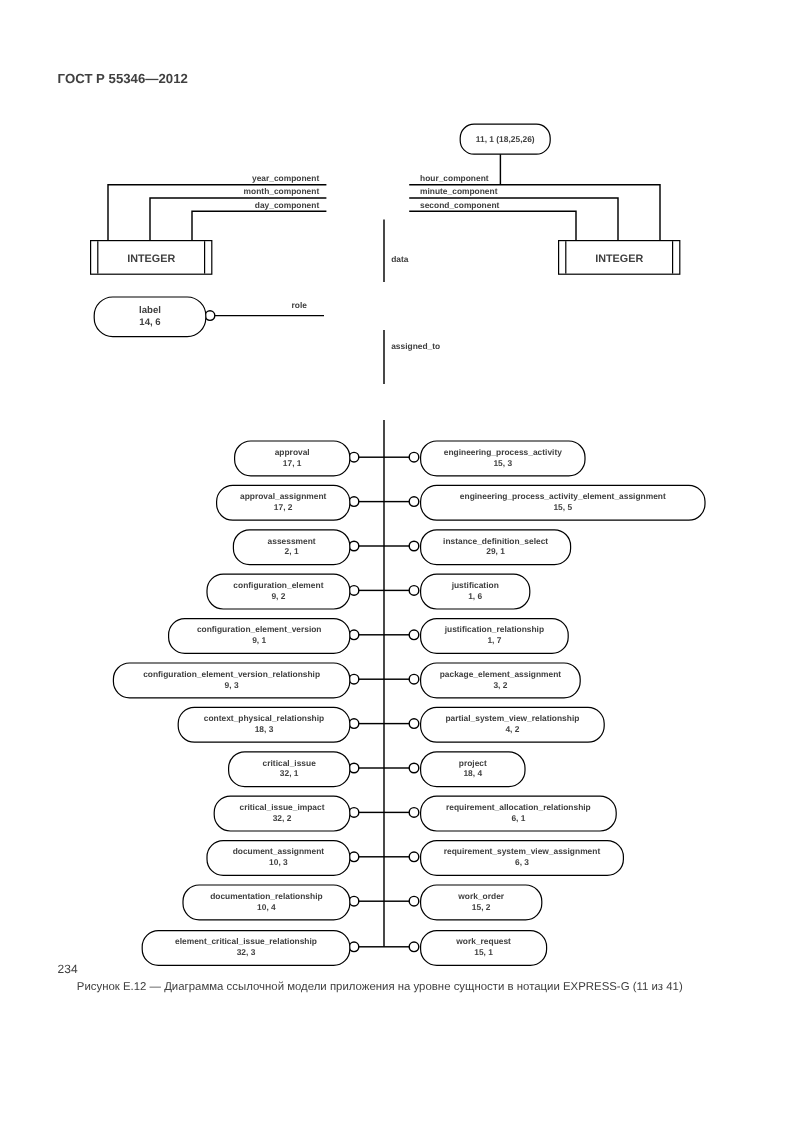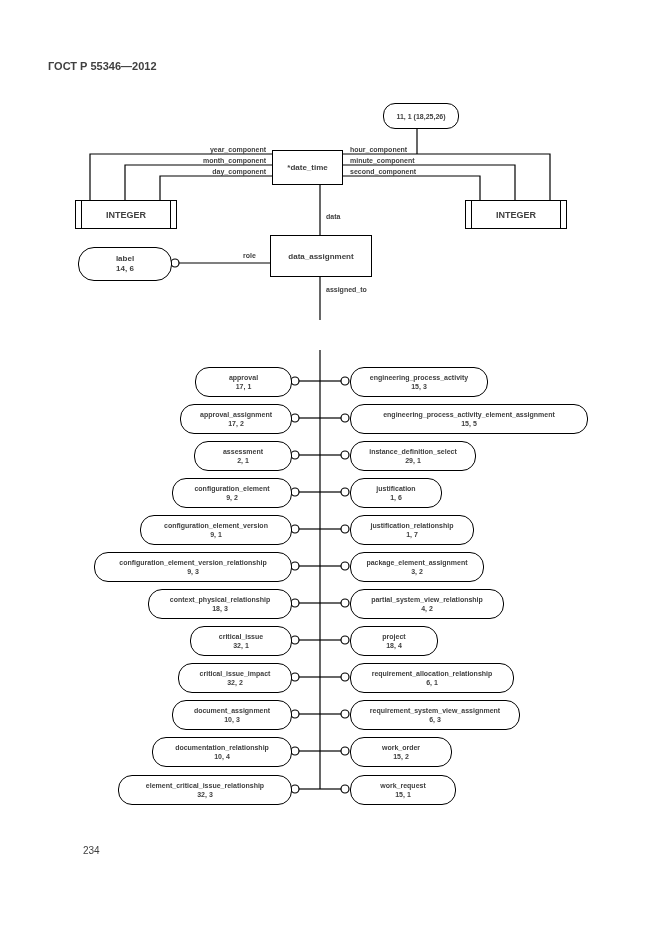--- a/index.html
+++ b/index.html
@@ -7,21 +7,21 @@
     position:relative; width:661px; height:935px; background:#ffffff;
     font-family:"Liberation Sans", sans-serif; color:#404040; overflow:hidden;
     margin:0 auto;
   }
   .lines { position:absolute; left:0; top:0; }
   .lines path { stroke:#000; stroke-width:1.2; fill:none; }
   .lines circle { stroke:#000; stroke-width:1.2; fill:#fff; }
 
   .doc-header { position:absolute; left:48px; top:60px; font-size:11px; font-weight:bold; }
   .caption   { position:absolute; left:64px; top:817px; font-size:9.5px; white-space:nowrap; }
-  .page-num  { position:absolute; left:48px; top:845px; font-size:10px;margin-left:35px; }
+  .page-num  { position:absolute; left:48px; top:803px; font-size:10px; }
 
   .ebox {
     position:absolute; border:1.3px solid #000; background:#fff;
     display:flex; align-items:center; justify-content:center;
     font-size:8px; font-weight:bold; text-align:center; white-space:nowrap;
   }
   .stadium {
     position:absolute; border:1.3px solid #000; background:#fff; height:28px;
     border-radius:14px; display:flex; flex-direction:column;
     align-items:center; justify-content:center;
@@ -116,35 +116,33 @@
       <path d="M320,789 L341,789"></path>
       <circle cx="345" cy="789" r="4"></circle>
   </svg>
 
   <div class="doc-header">ГОСТ Р 55346—2012</div>
 
   <div class="stadium pageref" style="left:383px; top:103px; width:74px;">
     <span>11, 1 (18,25,26)</span>
   </div>
 
-  <div class="ebox" style="left:272px; top:150px; width:69px; height:33px;">*date_time</div>
 
   <span class="attr-label" style="right:395px; top:146px;">year_component</span>
   <span class="attr-label" style="right:395px; top:157px;">month_component</span>
   <span class="attr-label" style="right:395px; top:168px;">day_component</span>
   <span class="attr-label" style="left:350px; top:146px;">hour_component</span>
   <span class="attr-label" style="left:350px; top:157px;">minute_component</span>
   <span class="attr-label" style="left:350px; top:168px;">second_component</span>
 
   <div class="ebox type-box" style="left:75px;  top:200px; width:100px; height:27px; font-size:9px;">INTEGER</div>
   <div class="ebox type-box" style="left:465px; top:200px; width:100px; height:27px; font-size:9px;">INTEGER</div>
 
   <span class="attr-label" style="left:326px; top:213px;">data</span>
 
-  <div class="ebox" style="left:270px; top:235px; width:100px; height:40px;">data_assignment</div>
 
   <div class="stadium" style="left:78px; top:247px; width:92px; height:32px; border-radius:16px; font-size:8px; line-height:10px;">
     <span>label</span>
     <span>14, 6</span>
   </div>
   <span class="attr-label" style="left:243px; top:252px;">role</span>
 
   <span class="attr-label" style="left:326px; top:286px;">assigned_to</span>
 
 
@@ -239,15 +237,16 @@
     </div>
   <div class="stadium" style="left:350px; top:737px; width:100px;">
     <span>work_order</span>
       <span>15, 2</span>
     </div>
   <div class="stadium" style="left:350px; top:775px; width:104px;">
     <span>work_request</span>
       <span>15, 1</span>
     </div>
 
+  <div class="caption">Рисунок Е.12 — Диаграмма ссылочной модели приложения на уровне сущности в нотации EXPRESS-G (11 из 41)</div>
   <div class="page-num">234</div>
 
 </div>
 
 </body></html>

